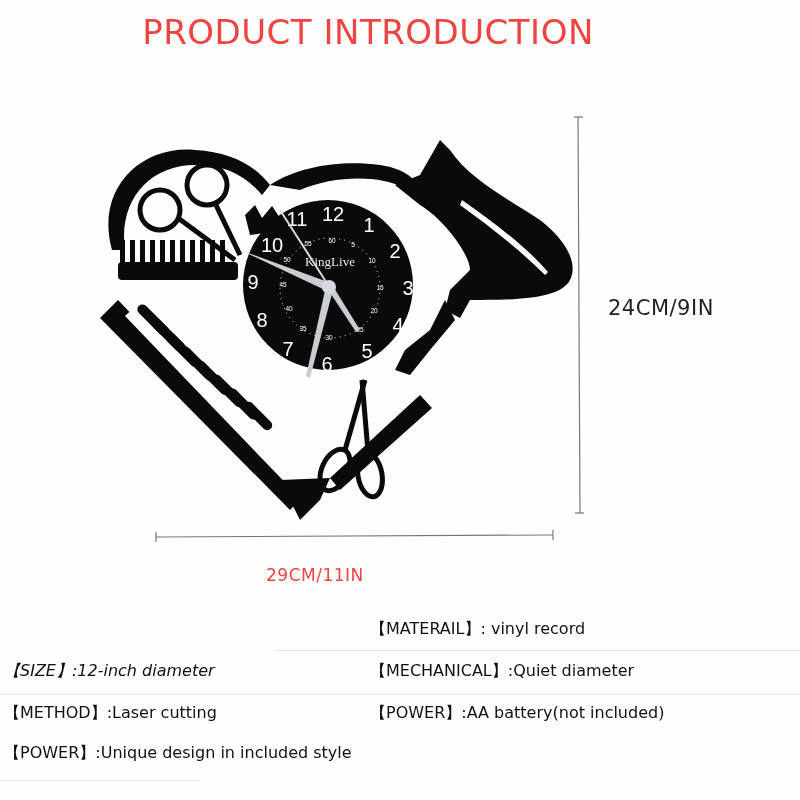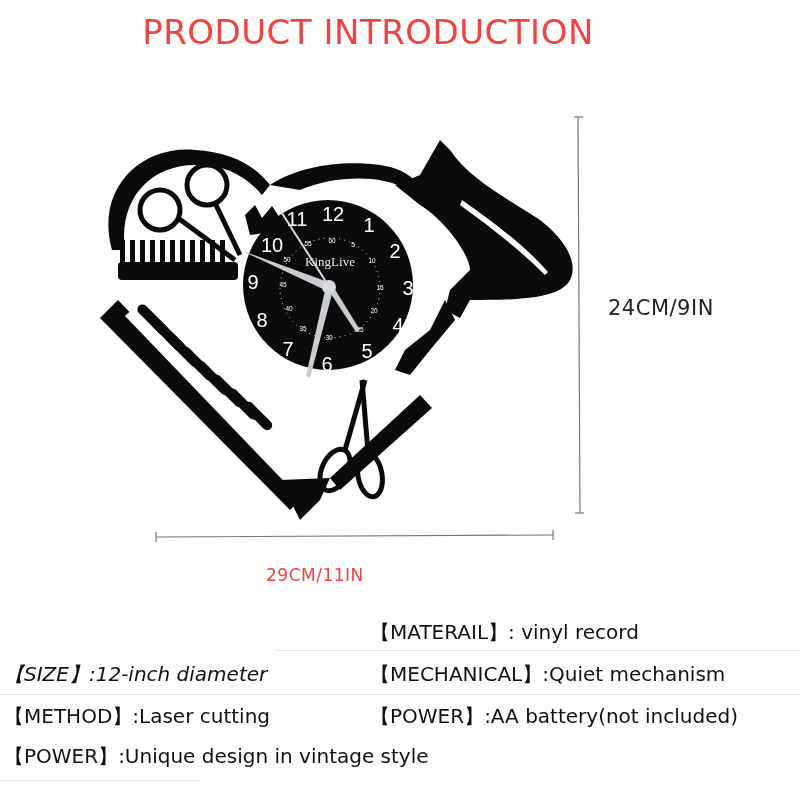--- a/index.html
+++ b/index.html
@@ -12,21 +12,21 @@
     font-size:34px; font-weight:normal; letter-spacing:0.5px; color:#ef4444;
   }
   .art { position:absolute; left:0; top:0; width:800px; height:800px; }
   .dim-v-label {
     position:absolute; left:608px; top:296px; font-size:21px; letter-spacing:0.5px; color:#222;
   }
   .dim-h-label {
     position:absolute; left:266px; top:565px; font-size:17px; letter-spacing:0.5px; color:#ef4444;
   }
   .spec {
-    position:absolute; font-size:20px; color:#111; white-space:nowrap;
+    position:absolute; font-size:16px; color:#111; white-space:nowrap;
   }
   .spec .key { }
   .spec .val { }
   .sep { position:absolute; height:1px; background:#e6e6e2; }
 </style>
 </head>
 <body>
 
 <div class="title">PRODUCT INTRODUCTION</div>
 
@@ -152,27 +152,27 @@
 
 <div class="spec" style="left:370px; top:619px;">
   <span class="key">【MATERAIL】</span><span class="val">: vinyl record</span>
 </div>
 <div class="sep" style="left:275px; top:650px; width:525px;"></div>
 
 <div class="spec" style="left:4px; top:661px;font-style:italic;">
   <span class="key">【SIZE】</span><span class="val">:12-inch diameter</span>
 </div>
 <div class="spec" style="left:370px; top:661px;">
-  <span class="key">【MECHANICAL】</span><span class="val">:Quiet mechanism</span>
+  <span class="key">【MECHANICAL】</span><span class="val">:Quiet diameter</span>
 </div>
 <div class="sep" style="left:0; top:694px; width:800px;"></div>
 
 <div class="spec" style="left:4px; top:703px;text-align:right;">
   <span class="key">【METHOD】</span><span class="val">:Laser cutting</span>
 </div>
 <div class="spec" style="left:370px; top:703px;text-align:right;">
   <span class="key">【POWER】</span><span class="val">:AA battery(not included)</span>
 </div>
 
 <div class="spec" style="left:4px; top:743px;">
-  <span class="key">【POWER】</span><span class="val">:Unique design in vintage style</span>
+  <span class="key">【POWER】</span><span class="val">:Unique design in included style</span>
 </div>
 <div class="sep" style="left:0; top:780px; width:200px;"></div>
 
 </body></html>

